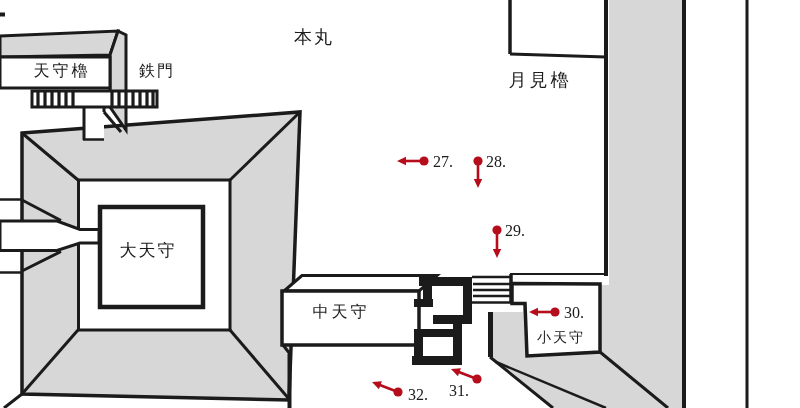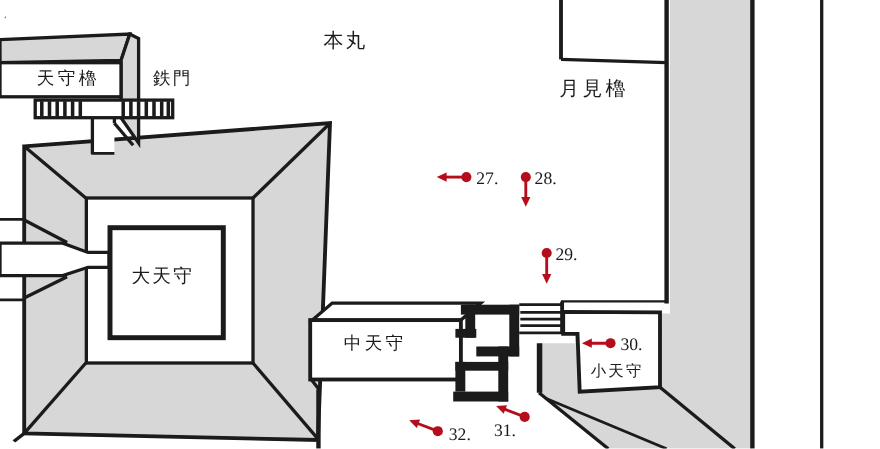--- a/index.html
+++ b/index.html
@@ -1,17 +1,17 @@
 <!DOCTYPE html>
 <html><head>
 <meta charset="utf-8">
 <style>
   html,body{margin:0;padding:0;background:#ffffff;}
   .stage{position:relative;width:800px;height:408px;background:#ffffff;overflow:hidden;
-         font-family:"DejaVu Sans",sans-serif;border-radius:32px;}
+         font-family:"DejaVu Sans",sans-serif;}
   svg{display:block;}
   text.cjk{font-family:"DejaVu Sans",sans-serif;fill:#1b1b1b;}
   text.num{font-family:"Liberation Serif","DejaVu Serif",serif;fill:#1b1b1b;font-size:16px;}
 </style>
 </head>
 <body>
 
 <div class="stage">
 <svg width="800" height="408" viewBox="0 0 800 408">
 

